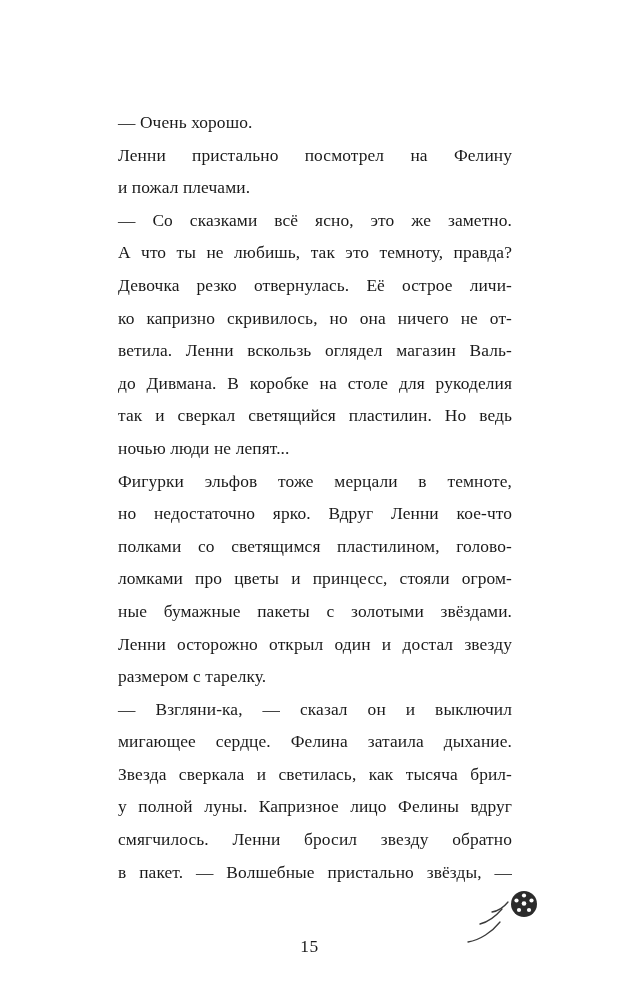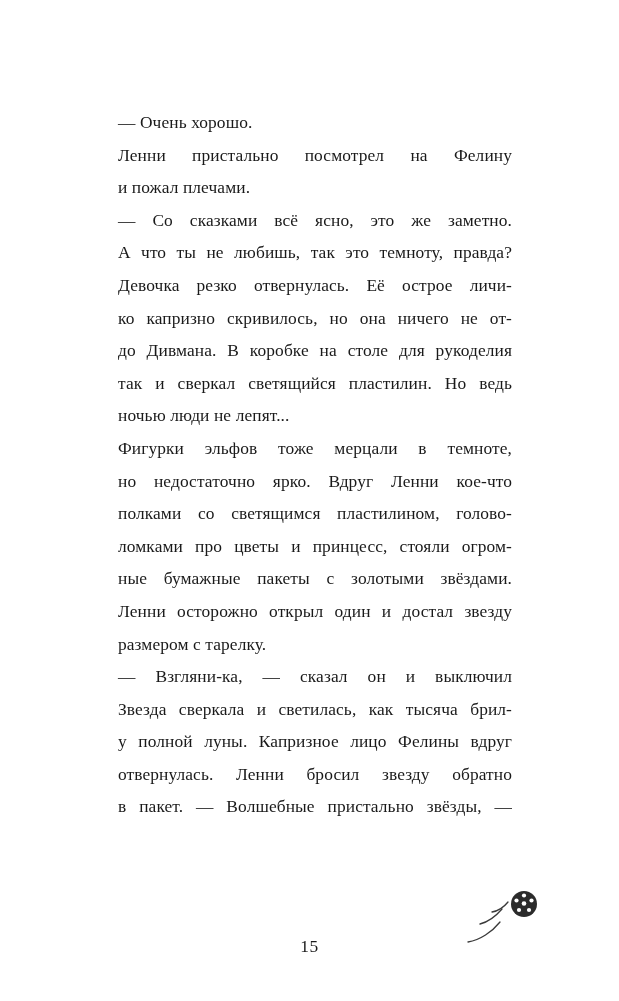--- a/index.html
+++ b/index.html
@@ -87,40 +87,42 @@
     </p>
 
     <p class="para">
       <span class="l j ind">— Со сказками всё ясно, это же заметно.</span>
       <span class="l j">А что ты не любишь, так это темноту, правда?</span>
     </p>
 
     <p class="para">
       <span class="l j ind">Девочка  резко  отвернулась.  Её  острое  личи-</span>
       <span class="l j">ко капризно скривилось, но она ничего не от-</span>
+      <span class="l j">ветила. Ленни вскользь оглядел магазин Валь-</span>
       <span class="l j">до Дивмана. В коробке на столе для рукоделия</span>
       <span class="l j">так и сверкал светящийся пластилин. Но ведь</span>
       <span class="l">ночью люди не лепят...</span>
     </p>
 
     <p class="para">
       <span class="l j ind">Фигурки эльфов  тоже  мерцали  в  темноте,</span>
       <span class="l j">но  недостаточно  ярко.  Вдруг  Ленни  кое-что</span>
       <span class="l j">полками со светящимся пластилином, голово-</span>
       <span class="l j">ломками про цветы и принцесс, стояли огром-</span>
       <span class="l j">ные бумажные пакеты с золотыми звёздами.</span>
       <span class="l j">Ленни осторожно открыл один и достал звезду</span>
       <span class="l">размером с тарелку.</span>
     </p>
 
     <p class="para">
       <span class="l j ind">— Взгляни-ка,  —  сказал  он  и  выключил</span>
+      <span class="l j">мигающее  сердце.  Фелина  затаила  дыхание.</span>
       <span class="l j">Звезда сверкала и светилась, как тысяча брил-</span>
       <span class="l j">у полной луны. Капризное лицо Фелины вдруг</span>
-      <span class="l j">отвернулась.  Ленни  бросил  звезду  обратно</span>
+      <span class="l j">смягчилось.  Ленни  бросил  звезду  обратно</span>
       <span class="l j">в пакет. — Волшебные пристально звёзды, —</span>
     </p>
 
   </div>
 
   <div class="folio">15</div>
 
   <div class="ornament">
     <svg width="80" height="70" viewBox="0 0 80 70" xmlns="http://www.w3.org/2000/svg">
       <g fill="none" stroke="#3a3a3a" stroke-width="1.3" stroke-linecap="round">

